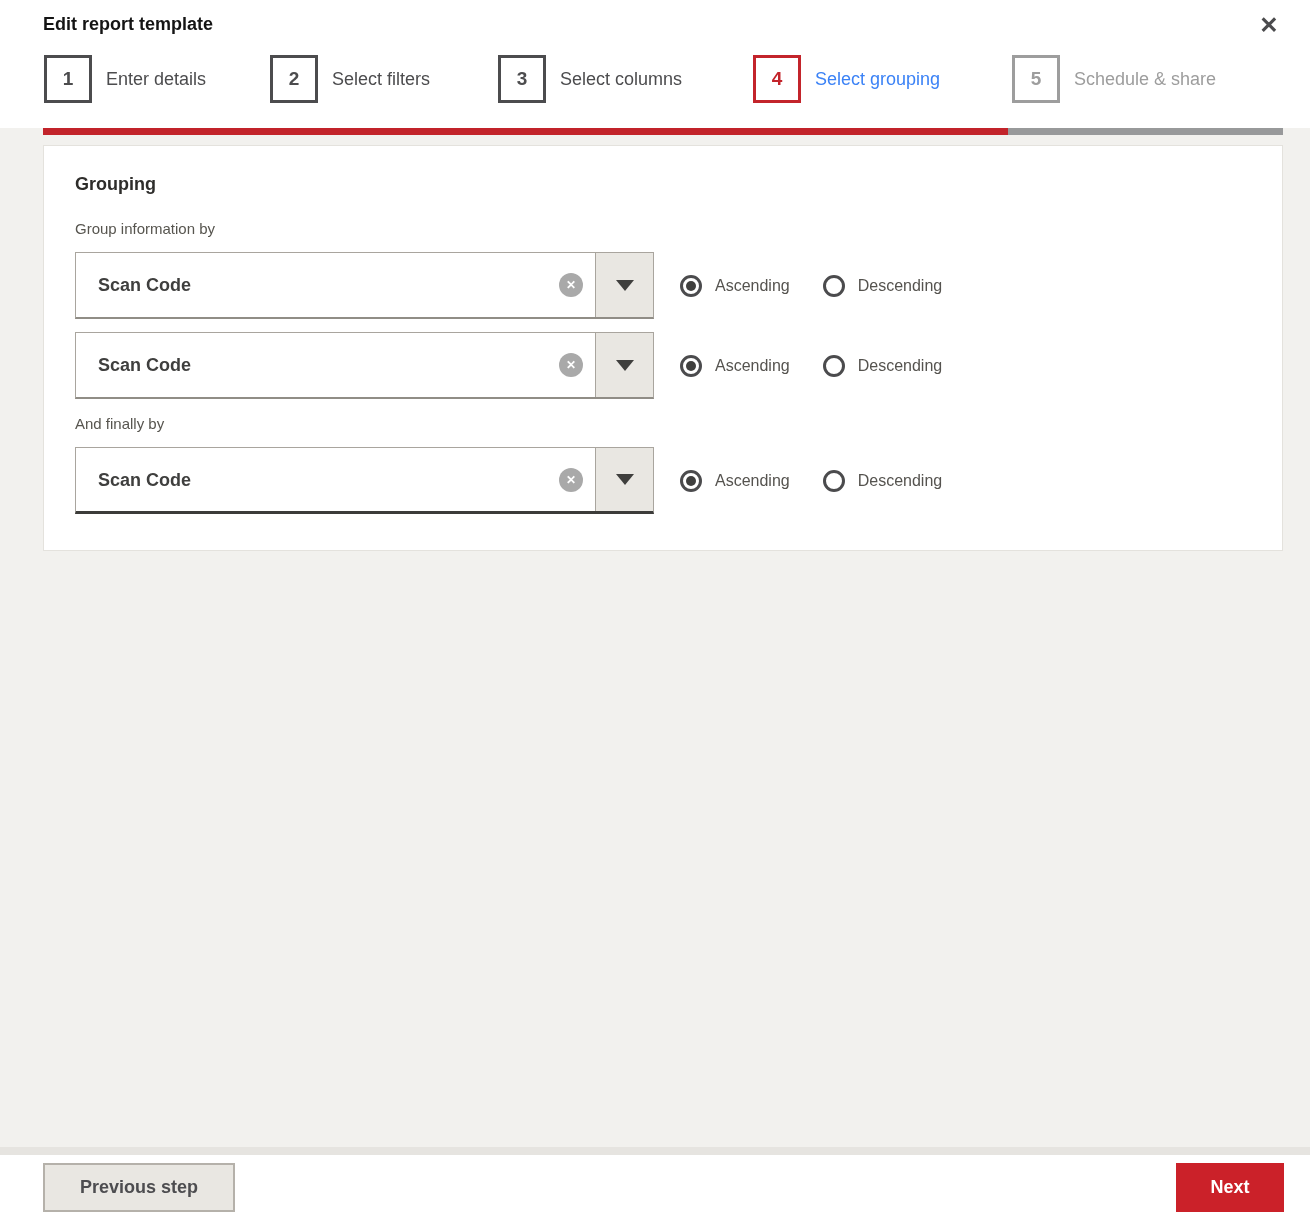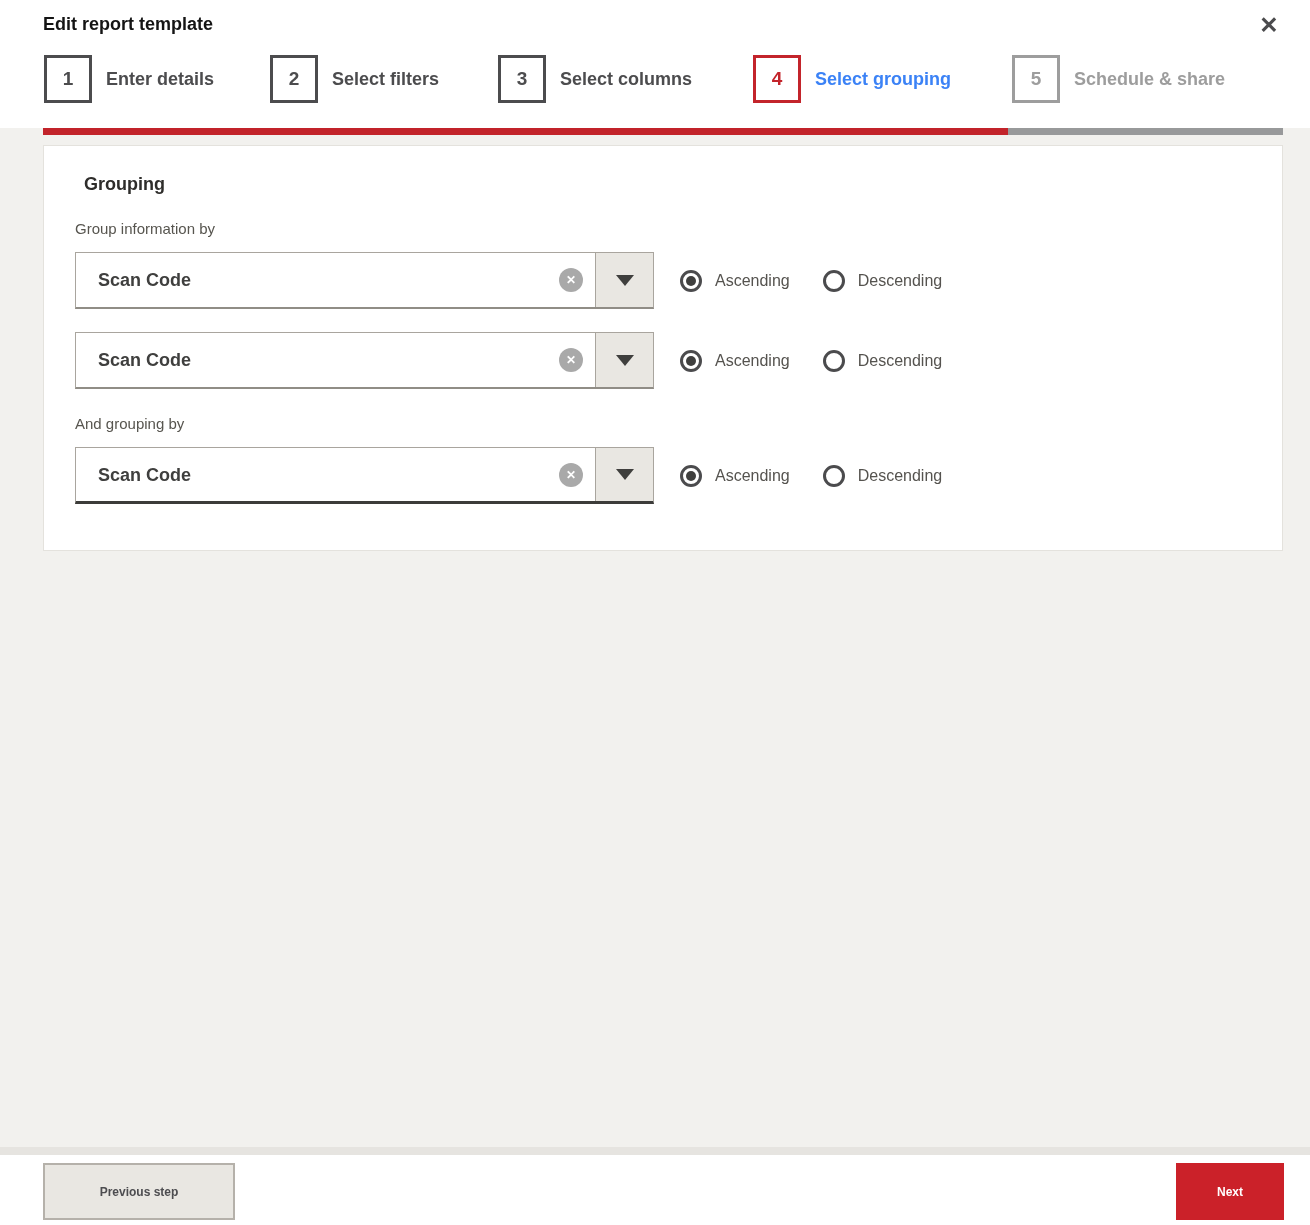--- a/index.html
+++ b/index.html
@@ -34,21 +34,21 @@
     position: absolute; top: 54px; height: 50px;
     display: flex; align-items: center;
   }
   .step-box {
     width: 42px; height: 42px; border: 3px solid #4c4c4e;
     display: flex; align-items: center; justify-content: center;
     font-size: 19px; font-weight: bold; color: #4c4c4e;
     background: #fff; box-sizing: content-box;
   }
   .step-label {
-    margin-left: 14px; font-size: 18px; font-weight: bold; color: #4c4c4e;
+    margin-left: 14px; font-size: 18px; font-weight: normal; color: #4c4c4e;
     white-space: nowrap;
   }
   .step--active .step-box { border-color: #c3242b; color: #c3242b; }
   .step--active .step-label { color: #3b82f6; }
   .step--upcoming .step-box { border-color: #9d9d9d; color: #9d9d9d; }
   .step--upcoming .step-label { color: #9d9d9d; }
 
   
   .progress-track {
     position: absolute; left: 43px; top: 128px; width: 1240px; height: 7px;
@@ -58,33 +58,33 @@
     position: absolute; left: 0; top: 0; height: 7px;
     background: #c2232a;
   }
 
   
   .card {
     position: absolute; left: 43px; top: 145px; width: 1238px; height: 404px;
     background: #ffffff; border: 1px solid #e4e2dd;
   }
   .grouping-heading {
-    position: absolute; left: 40px; top: 28px;
+    position: absolute; left: 31px; top: 28px;
     font-size: 18px; font-weight: bold; color: #2e2d2b;
   }
   .group-row { position: absolute; left: 31px; width: 1180px; }
   .group-row-1 { top: 74px; }
   .group-row-2 { top: 171px; }
   .group-row-3 { top: 269px; }
   .field-label { font-size: 15px; color: #57554f; }
   .control-line { display: flex; align-items: center; margin-top: 15px; }
 
   
   .dropdown {
-    position: relative; width: 579px; height: 57px;
+    position: relative; width: 579px; height: 67px;
     background: #ffffff; box-sizing: border-box;
     border: 1px solid #a9a59e;
     border-bottom: 2px solid #908d86;
     cursor: pointer;
   }
   .dropdown.focused { border-bottom: 3px solid #3c3c3a; }
   .dd-value {
     position: absolute; left: 22px; top: 50%; transform: translateY(-50%);
     font-size: 18px; font-weight: bold; color: #3f3f3e;
   }
@@ -123,23 +123,23 @@
   
   .footer-divider {
     position: absolute; left: 0; top: 1147px; width: 1310px; height: 8px;
     background: #e6e4e0;
   }
   .footer {
     position: absolute; left: 0; top: 1155px; width: 1310px; height: 70px;
     background: #ffffff;
   }
   .btn {
-    position: absolute; top: 8px; height: 57px;
+    position: absolute; top: 8px; height: 49px;
     font-family: "Liberation Sans", sans-serif;
-    font-size: 12px; font-weight: bold;
+    font-size: 18px; font-weight: bold;
     display: flex; align-items: center; justify-content: center;
     cursor: pointer; box-sizing: border-box;
   }
   .btn-gray {
     background: #e9e7e2; border: 2px solid #b5b1aa; color: #4d4d50;
   }
   .btn-red { background: #cb2129; border: none; color: #ffffff; }
   .btn-previous { left: 43px; width: 192px; }
   .btn-cancel { left: 1026px; width: 129px; }
   .btn-next { left: 1176px; width: 108px; }
@@ -227,21 +227,21 @@
           <span class="radio-circle">
               <span class="radio-dot"></span>
             </span>
           <span class="radio-label">Descending</span>
         </label>
       </div>
     </div>
   </div>
 
   <div class="group-row group-row-3">
-    <div class="field-label">And grouping by</div>
+    <div class="field-label">And finally by</div>
     <div class="control-line">
       <div class="dropdown focused">
         <span class="dd-value">Scan Code</span>
         <span class="clear-btn">✕</span>
         <span class="dd-arrow-box">
             <span class="dd-arrow"></span>
           </span>
       </div>
       <div class="radio-group">
         <label class="radio checked">

